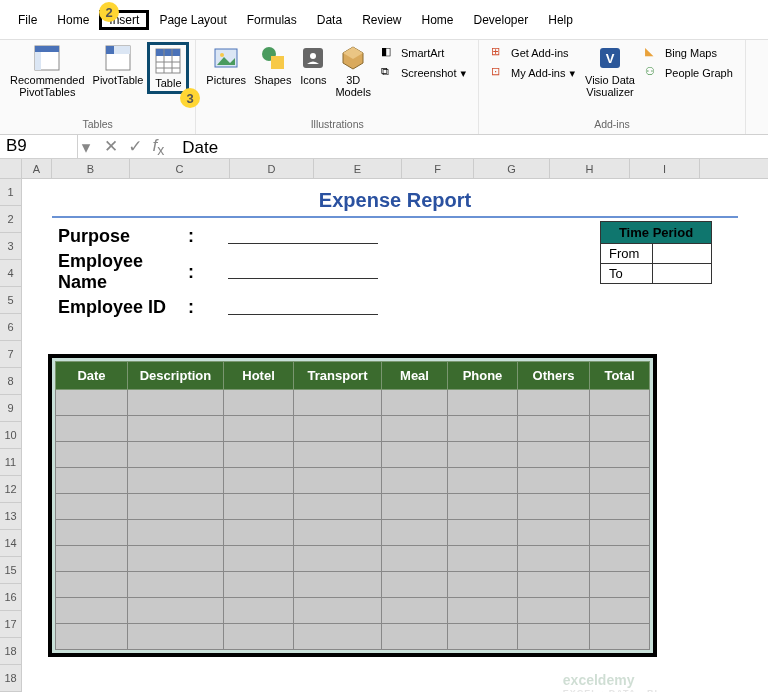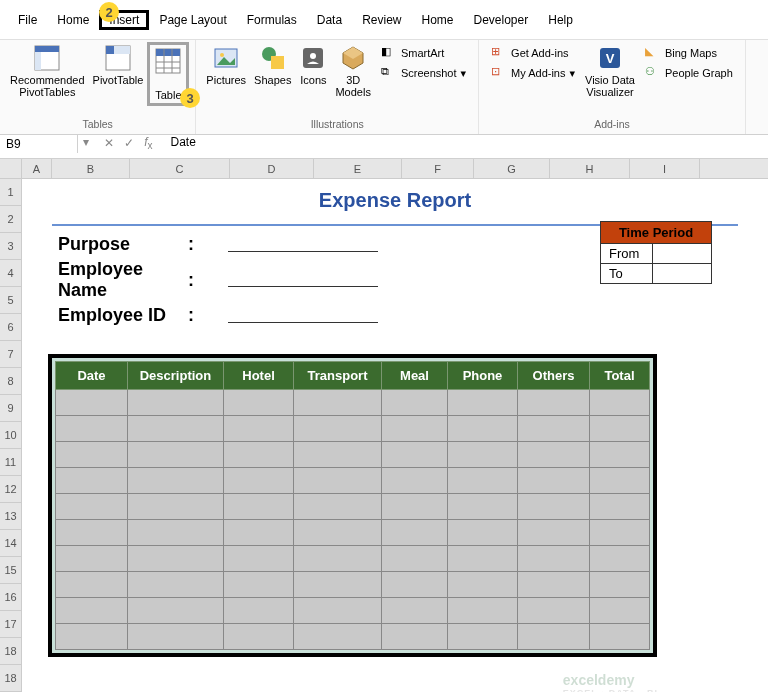--- a/index.html
+++ b/index.html
@@ -6,50 +6,50 @@
 body { background: #fff; width: 768px; height: 692px; overflow: hidden; position: relative; }
 
 .menu-bar { display: flex; align-items: center; height: 40px; padding: 11px 8px; font-size: 12px; border-bottom: 1px solid #e0e0e0; }
 .menu-item { padding: 3px 10px; cursor: pointer; }
 .menu-item.boxed { border: 3px solid #000; padding: 0px 7px; }
 
 .ribbon { display: flex; height: 95px; border-bottom: 1px solid #d0d0d0; background: #fafafa; }
 .ribbon-group { display: flex; flex-direction: column; align-items: center; padding: 2px 6px; border-right: 1px solid #e5e5e5; }
 .ribbon-row { display: flex; align-items: flex-start; flex: 1; }
 .ribbon-btn { display: flex; flex-direction: column; align-items: center; padding: 2px 4px; cursor: pointer; font-size: 11px; text-align: center; }
-.ribbon-btn.boxed { border: 3px solid #a3a3a3; gap: 12px; }
+.ribbon-btn.boxed { border: 3px solid #0c4a6e; }
 .ribbon-label { font-size: 10.5px; color: #666; padding: 2px 0; text-align: center; width: 100%; }
 .ribbon-icon { width: 28px; height: 28px; margin-bottom: 2px; display: flex; align-items: center; justify-content: center; }
 .small-btn-col { display: flex; flex-direction: column; gap: 2px; padding: 2px 4px; }
 .small-btn { display: flex; align-items: center; gap: 4px; font-size: 11px; cursor: pointer; padding: 1px 2px; }
 .small-icon { width: 16px; height: 16px; }
 
-.namebox-row { display: flex; align-items: flex-start; height: 24px; border-bottom: 1px solid #d0d0d0; font-size: 12px; }
+.namebox-row { display: flex; align-items: flex-end; height: 24px; border-bottom: 1px solid #d0d0d0; font-size: 17px; }
 .namebox { width: 78px; padding: 2px 6px; border-right: 1px solid #d0d0d0; }
 .nb-dd { width: 16px; text-align: center; color: #888; }
 .fx-controls { display: flex; align-items: center; gap: 10px; padding: 0 10px; color: #888; }
 .fx-val { padding: 0 8px; }
 
 .sheet-area { display: flex; height: calc(692px - 24px - 95px - 24px); position: relative; }
 .row-headers { width: 22px; background: #e6e6e6; border-right: 1px solid #ccc; }
 .row-h { height: 27px; border-bottom: 1px solid #ccc; font-size: 11px; color: #555; display: flex; align-items: center; justify-content: center; }
 .grid-cols { flex: 1; position: relative; }
 .col-headers { display: flex; height: 20px; background: #e6e6e6; border-bottom: 1px solid #ccc; }
 .col-h { border-right: 1px solid #ccc; font-size: 11px; color: #555; display: flex; align-items: center; justify-content: center; }
 
 .content { position: absolute; top: 20px; left: 0; right: 0; }
 
-.title { text-align: center; font-size: 20px; font-weight: bold; color: #2a51a0; padding: 10px 0 12px; border-bottom: 2px solid #6a92d4; margin: 0 30px 8px 30px; }
+.title { text-align: center; font-size: 20px; font-weight: bold; color: #2a51a0; padding: 10px 0 4px; border-bottom: 2px solid #6a92d4; margin: 0 30px 8px 30px; }
 .form-row { display: flex; align-items: center; margin: 4px 0 4px 36px; font-size: 18px; }
 .form-label { width: 130px; font-weight: bold; }
 .form-colon { width: 20px; font-weight: bold; }
 .form-line { border-bottom: 1.5px solid #333; width: 150px; height: 14px; margin-left: 20px; }
 
 .time-period { position: absolute; right: 56px; top: 42px; border: 1.5px solid #333; font-size: 13px; }
-.tp-head { background: #c2410c; border-bottom: 1.5px solid #333; padding: 3px 14px; font-weight: bold; text-align: center; }
+.tp-head { background: #0f766e; border-bottom: 1.5px solid #333; padding: 3px 14px; font-weight: bold; text-align: center; }
 .tp-row { display: flex; }
 .tp-cell-l { border-right: 1.5px solid #333; border-bottom: 1.5px solid #333; padding: 2px 8px; width: 52px; }
 .tp-cell-r { border-bottom: 1.5px solid #333; width: 58px; }
 .tp-row:last-child .tp-cell-l, .tp-row:last-child .tp-cell-r { border-bottom: none; }
 
 .annot { position: absolute; font-size: 18px; color: #f01010; font-weight: 500; }
 .num-circle { display: inline-flex; width: 20px; height: 20px; border-radius: 50%; background: #ffd633; color: #555; font-size: 13px; font-weight: bold; align-items: center; justify-content: center; }
 
 .data-table-wrap { position: absolute; top: 175px; left: 26px; border: 4px solid #000; padding: 3px; background: #c8e0d8; }
 .data-table { border-collapse: collapse; }

